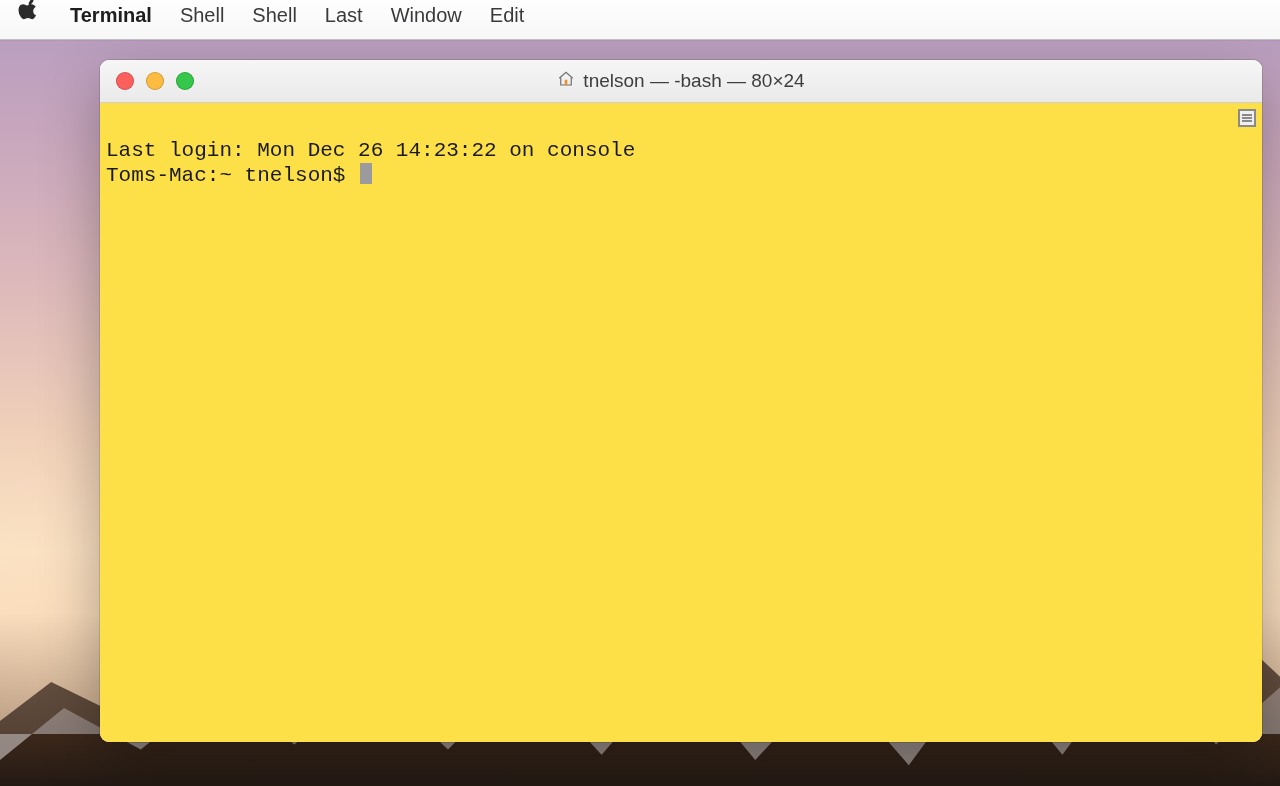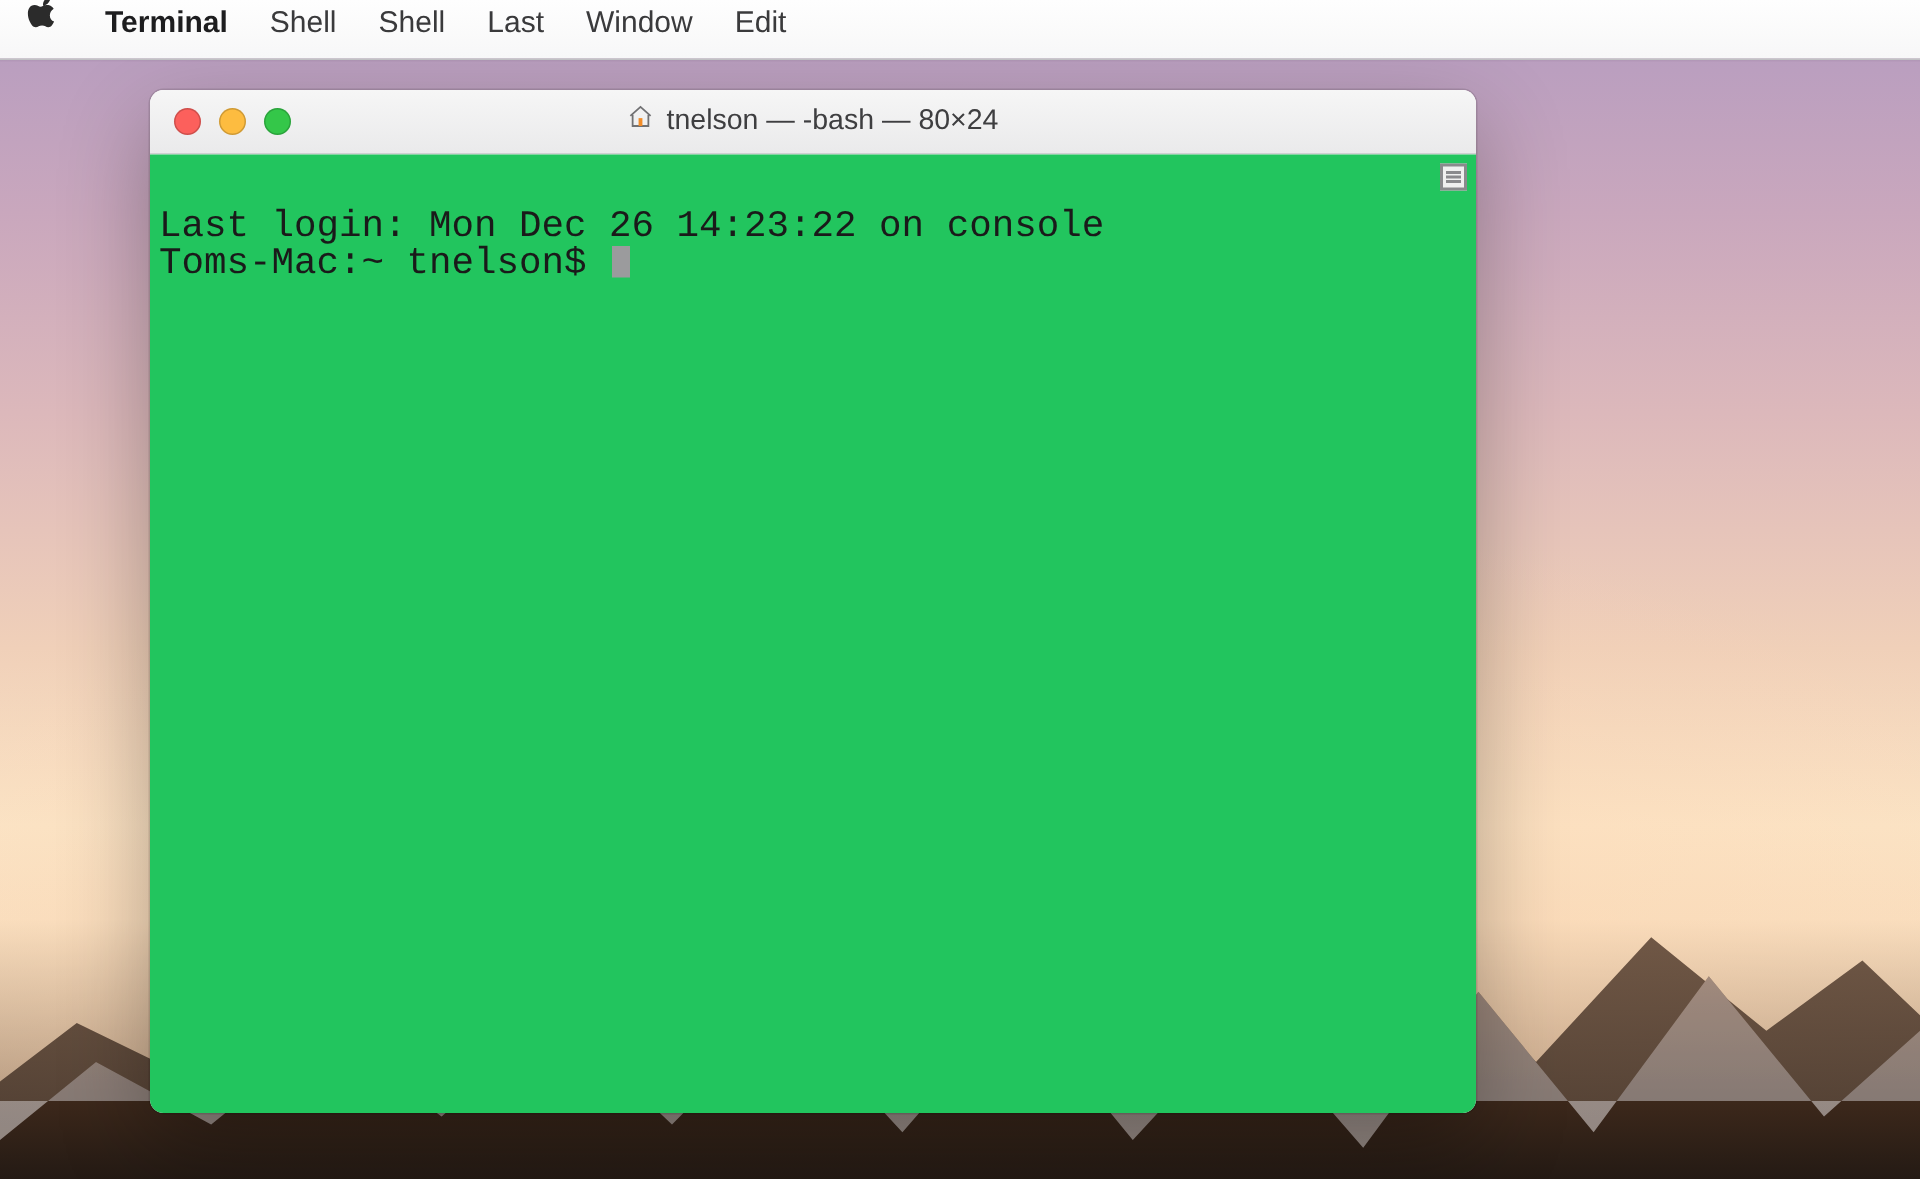--- a/index.html
+++ b/index.html
@@ -103,21 +103,21 @@
     position:absolute;
     left:0;right:0;bottom:-2px;height:2px;
     background:rgba(0,0,0,0.04);
   }
 
   
   .window {
     position: absolute;
     left: 100px;
     top: 60px;
-    width: 884px;
+    width: 1162px;
     height: 682px;
     border-radius: 9px;
     box-shadow: 0 22px 60px rgba(0,0,0,0.30), 0 0 0 1px rgba(0,0,0,0.12);
     background: #ffffff;
     overflow: hidden;
     z-index: 50;
     display: flex;
     flex-direction: column;
   }
   .titlebar {
@@ -152,23 +152,23 @@
     gap: 8px;
     color: #3e3e40;
     font-size: 19px;
   }
   .title-center .home-icon svg { width:18px; height:18px; stroke:#717173; fill:none; stroke-width:1.6; }
   .title-center .home-icon .dooricon { fill:#f28c28; stroke:none; }
 
   .term-body {
     position: relative;
     flex: 1 1 auto;
-    background: #22c55e;
+    background: #fde047;
     font-family: Menlo, "Courier New", monospace;
-    font-size: 25px;
+    font-size: 21px;
     line-height: 25px;
     color: #1a1a1a;
     padding: 10px 6px 6px 6px;
     white-space: pre;
     overflow: hidden;
   }
   .prompt-line { display:inline; }
   .cursor-block {
     display: inline-block;
     width: 12px;

